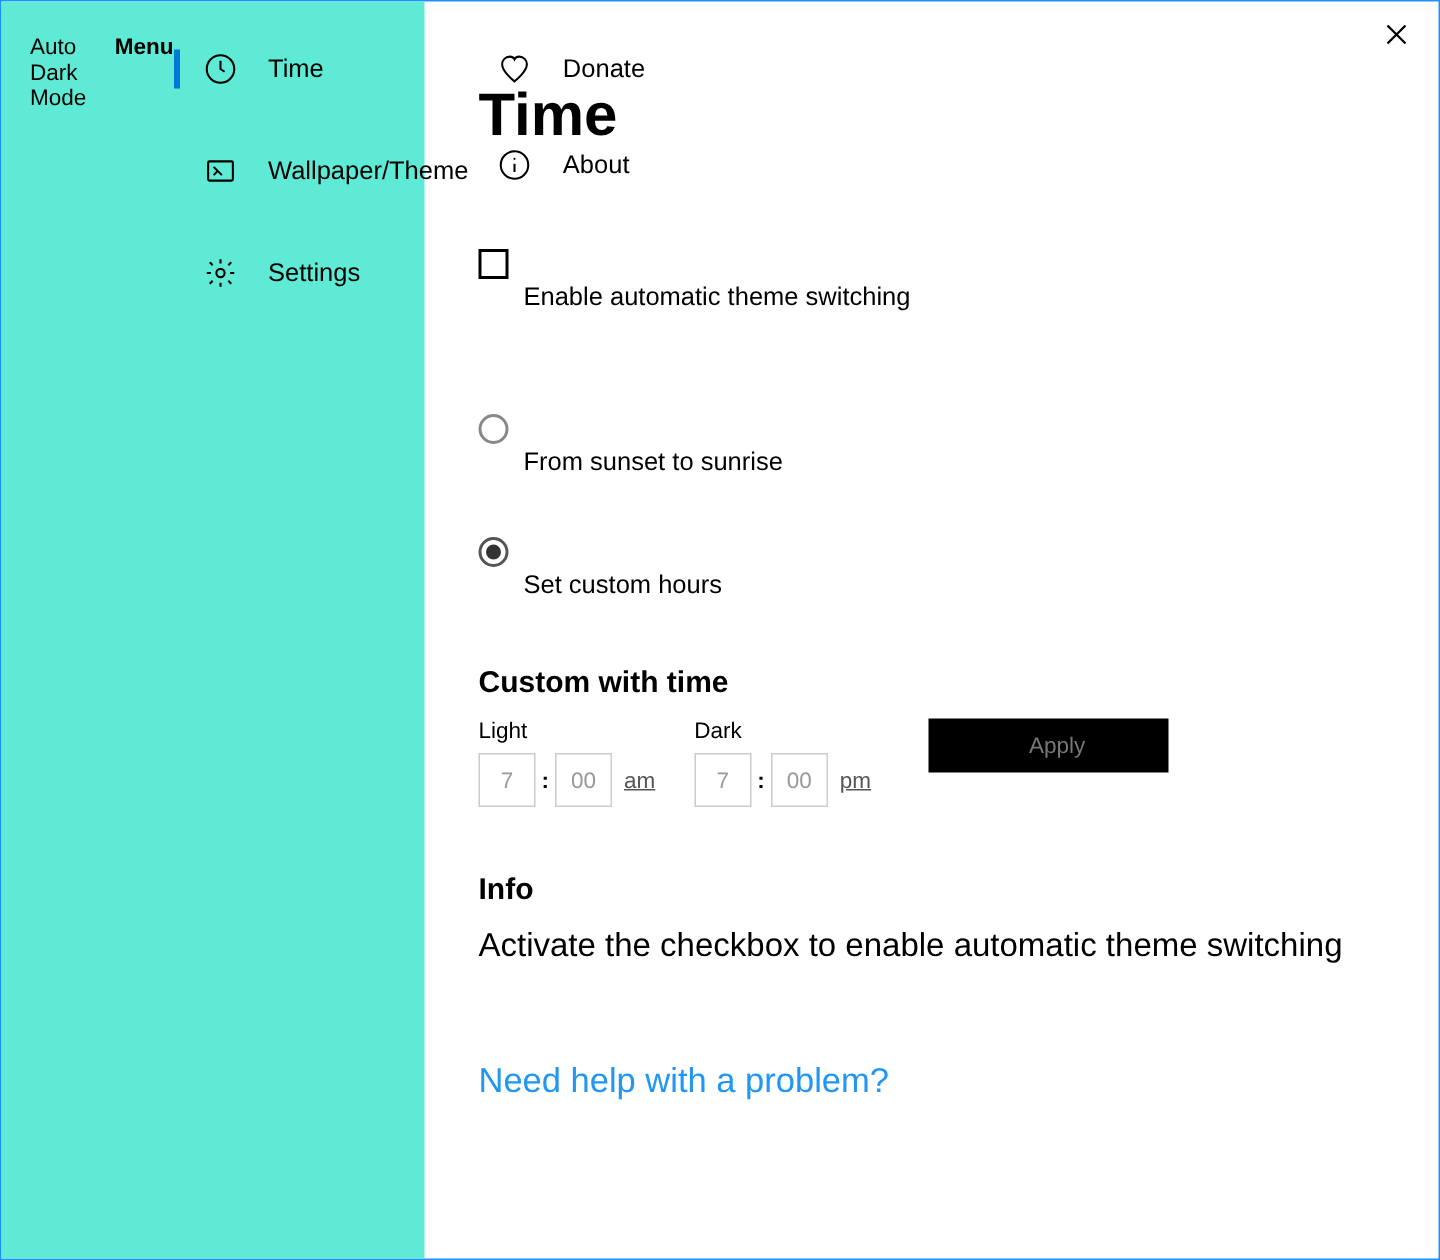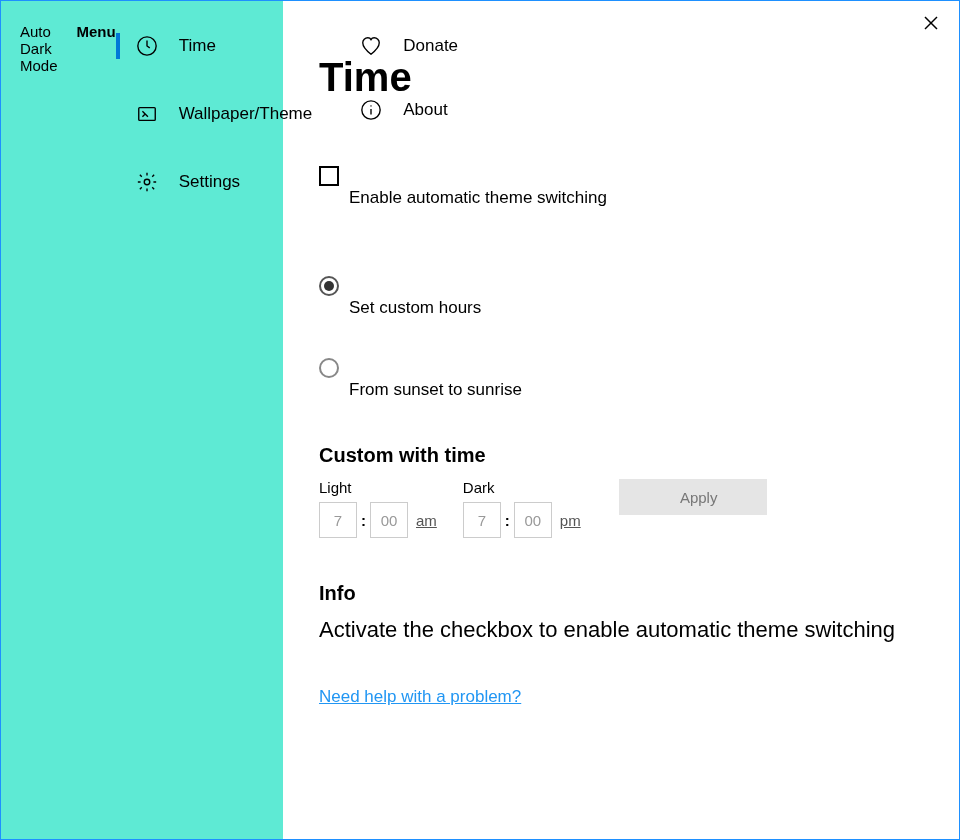--- a/index.html
+++ b/index.html
@@ -65,21 +65,20 @@
       height: 24px;
       display: flex;
       align-items: center;
       justify-content: center;
       margin-right: 20px;
     }
     .sidebar-item .label {
       font-size: 17px;
     }
     .sidebar-footer {
-      margin-left: 28px;
     }
     .sidebar-footer .sidebar-item {
       margin-bottom: 18px;
     }
     .main {
       flex: 1;
       padding: 54px 36px 0 36px;
       position: relative;
     }
     .close-btn {
@@ -176,42 +175,41 @@
       font-size: 15px;
       font-weight: 700;
     }
     .ampm {
       margin-left: 8px;
       font-size: 15px;
       color: #555;
       text-decoration: underline;
     }
     .apply-btn {
-      width: 148px;
+      width: 160px;
       height: 36px;
-      background: #e5e5e5;
+      background: #000000;
       border: none;
       font-size: 15px;
       color: #777;
       cursor: pointer;
       margin-left: 12px;
       font-family: inherit;
       padding-left: 12px;
     }
     .info-text {
       font-size: 22px;
       margin-top: 8px;
     }
     .help-link {
       color: #2196f3;
-      font-size: 17px;
+      font-size: 23px;
       display: inline-block;
-      margin-top: 44px;
-      cursor: pointer;
-      text-decoration: underline;
+      margin-top: 64px;
+      cursor: pointer;
     }
     .option-label {
       font-size: 17px;
       margin-top: 44px;
     }
     svg {
       stroke: #000;
       fill: none;
       stroke-width: 1.5;
     }
@@ -292,27 +290,27 @@
     </div>
 
     <h1 class="page-title">Time</h1>
 
     <div class="checkbox-row">
       <div class="checkbox"></div>
       <span class="option-label">Enable automatic theme switching</span>
     </div>
 
     <div class="radio-row">
+      <div class="radio"></div>
+      <span class="option-label">From sunset to sunrise</span>
+    </div>
+
+    <div class="radio-row">
       <div class="radio selected"></div>
       <span class="option-label">Set custom hours</span>
-    </div>
-
-    <div class="radio-row">
-      <div class="radio"></div>
-      <span class="option-label">From sunset to sunrise</span>
     </div>
 
     <h2 class="section-title">Custom with time</h2>
 
     <div class="time-row">
       <div class="time-group">
         <span class="time-label">Light</span>
         <div class="time-inputs">
           <input class="time-input" value="7" style="">
           <span class="colon">:</span>

